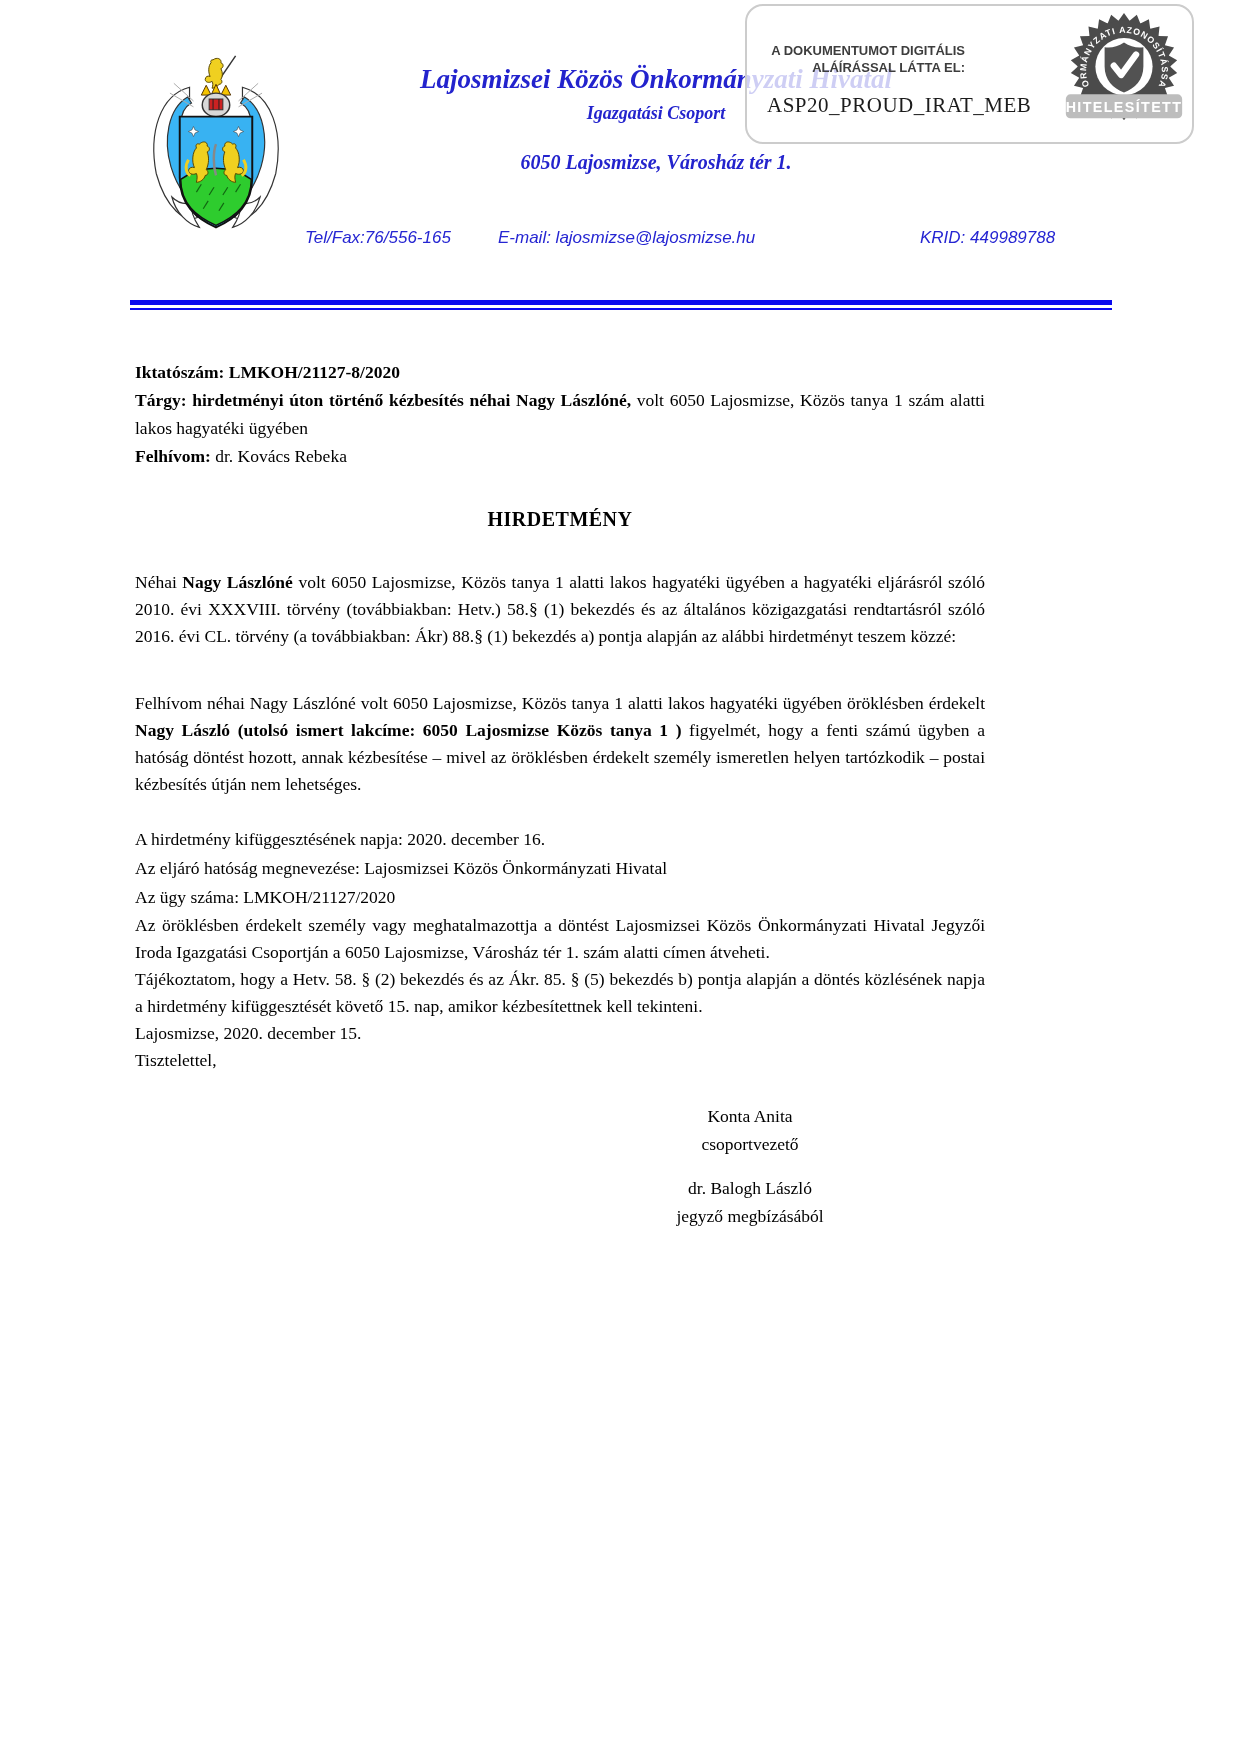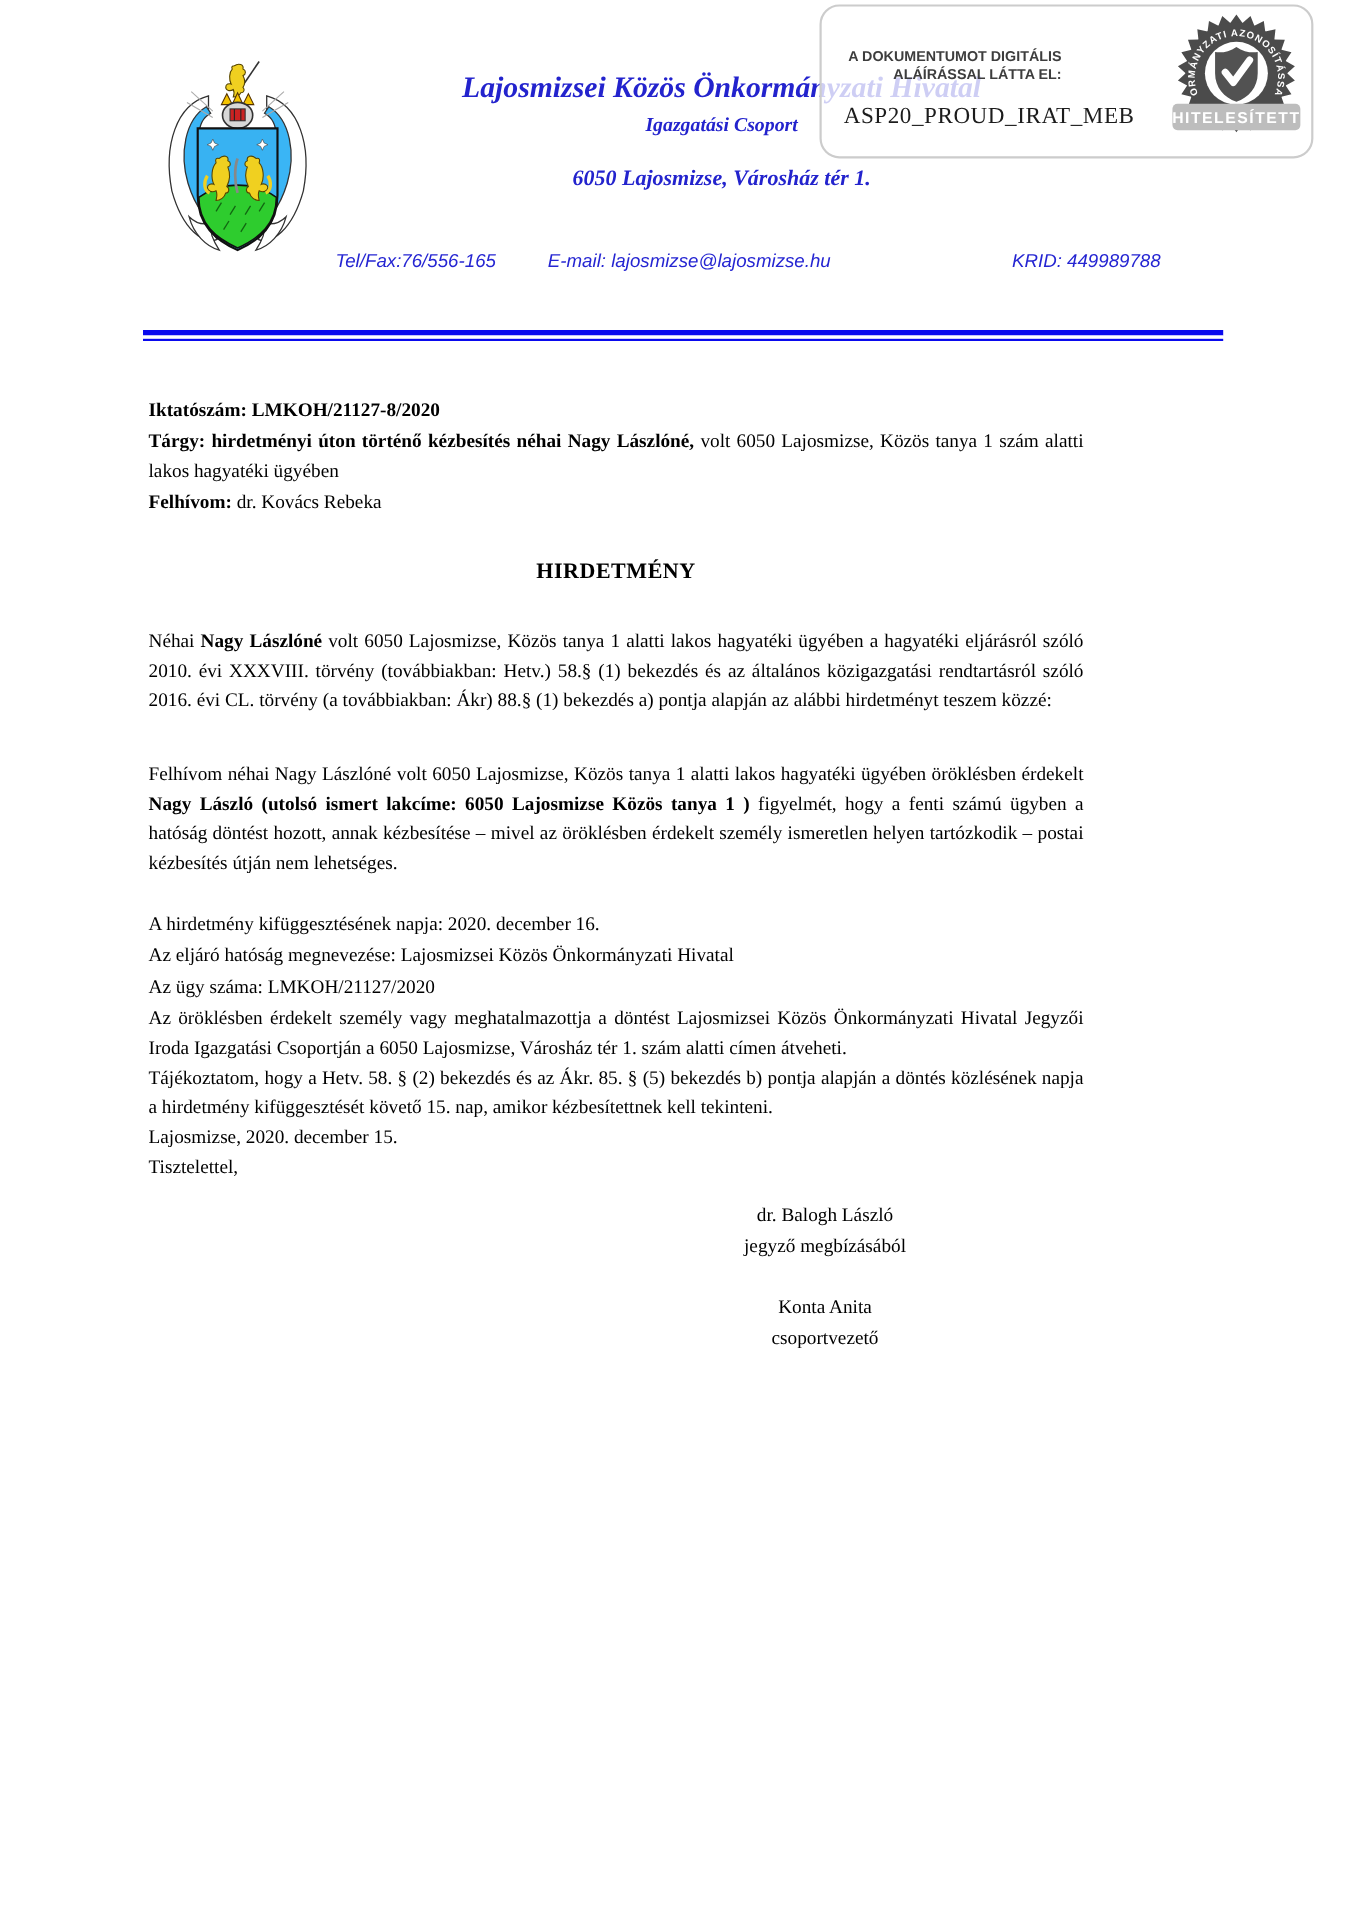--- a/index.html
+++ b/index.html
@@ -197,24 +197,24 @@
     </div>
 
     <p class="para">Az öröklésben érdekelt személy vagy meghatalmazottja a döntést Lajosmizsei Közös Önkormányzati Hivatal Jegyzői Iroda Igazgatási Csoportján a 6050 Lajosmizse, Városház tér 1. szám alatti címen átveheti.</p>
 
     <p class="para">Tájékoztatom, hogy a Hetv. 58. § (2) bekezdés és az Ákr. 85. § (5) bekezdés b) pontja alapján a döntés közlésének napja a hirdetmény kifüggesztését követő 15. nap, amikor kézbesítettnek kell tekinteni.</p>
 
     <p class="dateline">Lajosmizse, 2020. december 15.</p>
 
     <p class="closing">Tisztelettel,</p>
 
+    <div class="sig sig-2">
+      <div>Konta Anita</div>
+      <div>csoportvezető</div>
+    </div>
+
     <div class="sig sig-1">
       <div>dr. Balogh László</div>
       <div>jegyző megbízásából</div>
     </div>
 
-    <div class="sig sig-2">
-      <div>Konta Anita</div>
-      <div>csoportvezető</div>
-    </div>
-
   </div>
 </div>
 
 </body></html>

